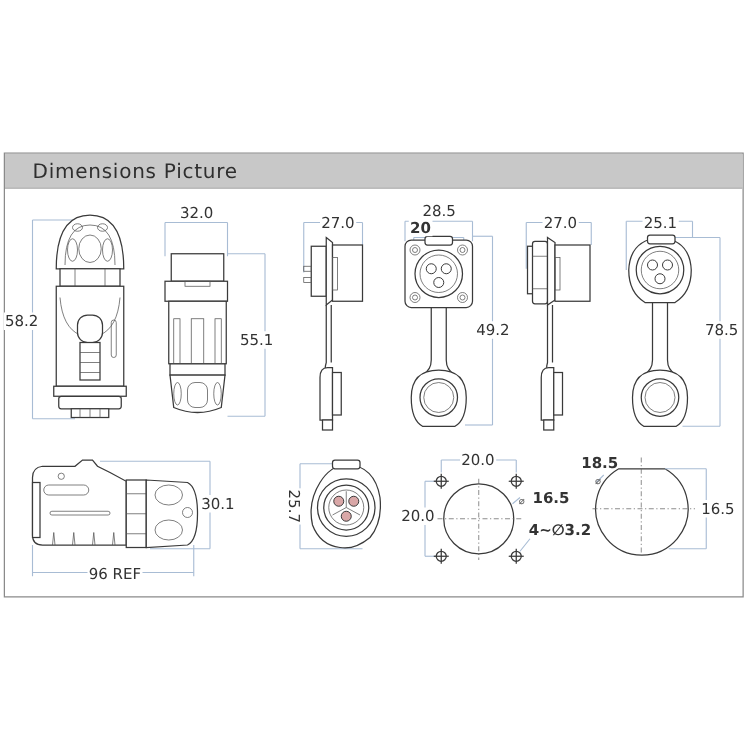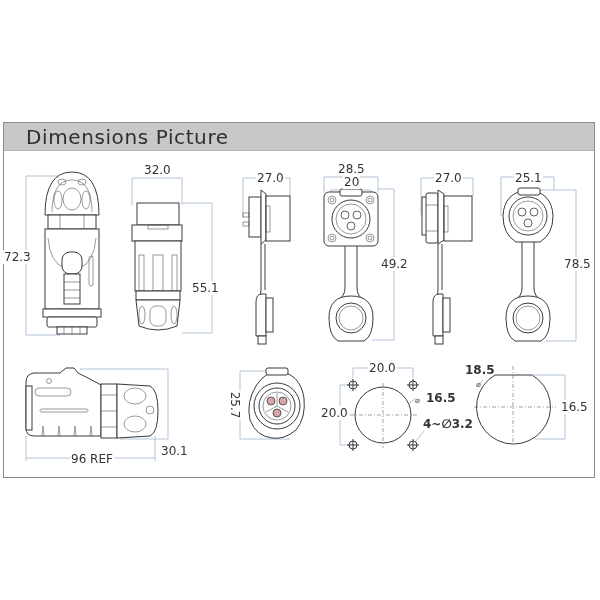--- a/index.html
+++ b/index.html
@@ -6,21 +6,21 @@
     body { width: 600px; height: 600px; position: relative; overflow: hidden; font-family: "DejaVu Sans", sans-serif; }
     .frame {
       position: absolute; left: 3px; top: 122px; width: 592px; height: 356px;
       border: 1px solid #8a8a8a; box-sizing: border-box; background: #ffffff;
     }
     .header {
       position: absolute; left: 0; top: 0; width: 100%; height: 28px;
       background: #c8c8c8; border-bottom: 1px solid #b4b4b4; box-sizing: border-box;
     }
     .header-title {
-      position: absolute; left: 22px; top: 1px; font-size: 20px; color: #2f2f2f;
+      position: absolute; left: 22px; top: 1px; font-size: 16px; color: #2f2f2f;
       letter-spacing: 0.6px; font-family: "DejaVu Sans", sans-serif; line-height: 26px;
     }
     svg.drawing { position: absolute; left: 0; top: 0; }
     .dim-label {
       position: absolute; font-size: 12px; color: #333; font-family: "DejaVu Sans", sans-serif;
       line-height: 14px; white-space: nowrap; background: #fff; padding: 0 1px;
     }
     .dim-label.nobg { background: transparent; font-weight: bold; }
     .rot { transform: rotate(90deg); transform-origin: center center; }
   </style>
@@ -274,37 +274,37 @@
     <path class="ln" d="M495 375 L532 375 A37 37 0 1 1 495 375 Z" transform="translate(0,0)"></path>
     <line class="dash" x1="474" y1="407" x2="556" y2="407"></line>
     <line class="dash" x1="513" y1="366" x2="513" y2="444"></line>
     <line class="dl" x1="532" y1="375" x2="565" y2="375"></line>
     <line class="dl" x1="565" y1="375" x2="565" y2="439"></line>
     <line class="dl" x1="535" y1="439" x2="565" y2="439"></line>
     <line class="dl" x1="477" y1="386" x2="483" y2="380"></line>
   </g>
 </svg>
 
-<span class="dim-label" style="left:3px; top:250px;">72.3</span>
+<span class="dim-label" style="left:3px; top:250px;">58.2</span>
 
 <span class="dim-label" style="left:143px; top:163px;">32.0</span>
-<span class="dim-label" style="left:191px; top:265px;margin-top:16px;">55.1</span>
+<span class="dim-label" style="left:191px; top:265px;">55.1</span>
 
 <span class="dim-label" style="left:256px; top:171px;">27.0</span>
 
 <span class="dim-label" style="left:337px; top:162px;">28.5</span>
-<span class="dim-label" style="left:343px; top:175px;">20</span>
+<span class="dim-label" style="left:327px; top:175px;font-weight:bold;">20</span>
 <span class="dim-label" style="left:380px; top:257px;">49.2</span>
 
 <span class="dim-label" style="left:434px; top:171px;">27.0</span>
 
 <span class="dim-label" style="left:514px; top:171px;">25.1</span>
 <span class="dim-label" style="left:563px; top:257px;">78.5</span>
 
-<span class="dim-label" style="left:160px; top:396px;margin-top:48px;">30.1</span>
+<span class="dim-label" style="left:160px; top:396px;">30.1</span>
 <span class="dim-label" style="left:70px; top:452px;">96 REF</span>
 
 <span class="dim-label rot" style="left:221px; top:398px;">25.7</span>
 
 <span class="dim-label" style="left:368px; top:361px;">20.0</span>
 <span class="dim-label" style="left:320px; top:406px;">20.0</span>
 <span class="dim-label nobg" style="left:414px; top:394px; font-size:8px; color:#666;">⌀</span>
 <span class="dim-label nobg" style="left:425px; top:391px;">16.5</span>
 <span class="dim-label nobg" style="left:422px; top:417px;text-align:center;">4~∅3.2</span>
 

